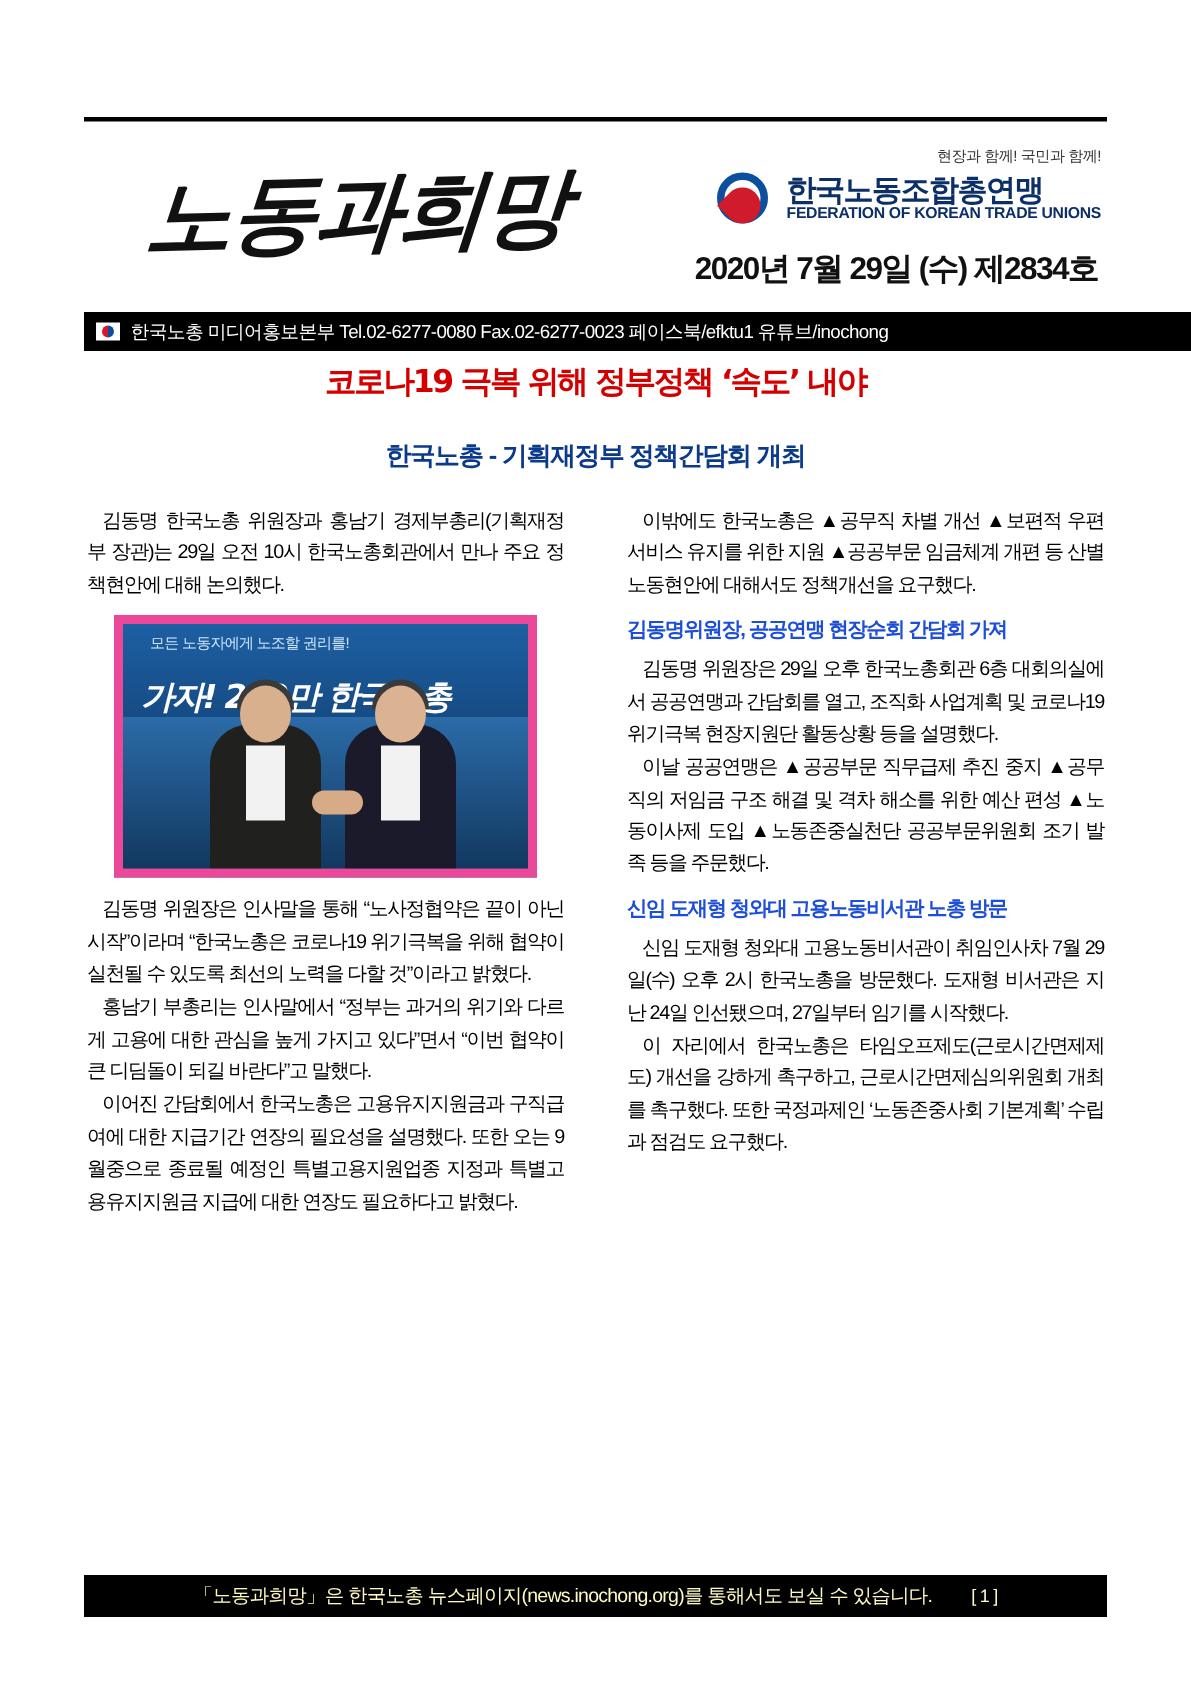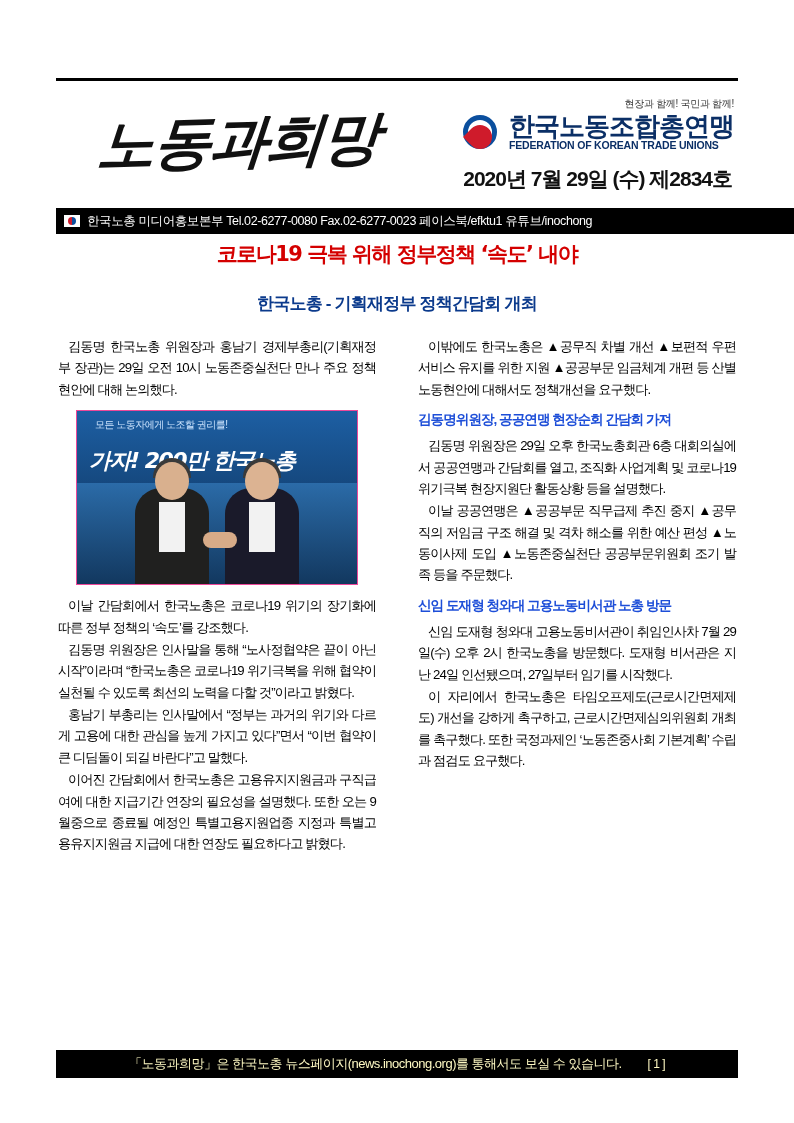--- a/index.html
+++ b/index.html
@@ -84,21 +84,21 @@
     background: #cf1b2b;
     border-radius: 50% 50% 50% 0;
     transform: rotate(45deg);
   }
   .fktu-names {
     text-align: left;
     line-height: 1.05;
   }
   .fktu-kr {
     font-family: "DejaVu Sans", sans-serif;
-    font-size: 26px;
+    font-size: 20px;
     font-weight: bold;
     color: #0b2f66;
     letter-spacing: -1px;
   }
   .fktu-en {
     font-size: 10.5px;
     font-weight: bold;
     color: #0b2f66;
     letter-spacing: -0.2px;
   }
@@ -183,21 +183,21 @@
     margin: 0 0 1px 0;
     text-indent: 10px;
   }
   .photo {
     width: 282px;
     height: 175px;
     margin: 10px auto 10px auto;
     background: #1b4b7a;
     position: relative;
     overflow: hidden;
-    border: 1px solid #ec4899;
+    border: 6px solid #ec4899;
     box-sizing: border-box;
   }
   .photo .banner {
     position: absolute;
     left: 0; top: 0;
     width: 100%;
     height: 74px;
     background: linear-gradient(180deg, #1d5fa3 0%, #15487e 100%);
   }
   .photo .banner-txt1 {
@@ -329,41 +329,40 @@
 
   <div class="contact-bar">
     <span class="contact-flag"></span>
     <span>한국노총 미디어홍보본부 Tel.02-6277-0080 Fax.02-6277-0023 페이스북/efktu1 유튜브/inochong</span>
   </div>
 
   <div class="headline">코로나19 극복 위해 정부정책 ‘속도’ 내야</div>
   <div class="subhead">한국노총 - 기획재정부 정책간담회 개최</div>
 
   <div class="col col-left">
-    <p>김동명 한국노총 위원장과 홍남기 경제부총리(기획재정부 장관)는 29일 오전 10시 노동존중실천단 만나 주요 정책현안에 대해 논의했다.</p>
+    <p>김동명 한국노총 위원장과 홍남기 경제부총리(기획재정부 장관)는 29일 오전 10시 한국노총회관에서 만나 주요 정책현안에 대해 논의했다.</p>
 
     <div class="photo">
       <div class="banner"></div>
       <div class="banner-txt1">모든 노동자에게 노조할 권리를!</div>
       <div class="banner-txt2">가자! 200만 한국노총</div>
       <div class="floor"></div>
       <div class="person left">
         <div class="hair"></div>
         <div class="head"></div>
         <div class="shirt"></div>
       </div>
       <div class="person right">
         <div class="hair"></div>
         <div class="head"></div>
         <div class="shirt"></div>
       </div>
       <div class="hands"></div>
     </div>
 
-    <p>이날 간담회에서 한국노총은 코로나19 위기의 장기화에 따른 정부 정책의 ‘속도’를 강조했다.</p>
     <p>김동명 위원장은 인사말을 통해 “노사정협약은 끝이 아닌 시작”이라며 “한국노총은 코로나19 위기극복을 위해 협약이 실천될 수 있도록 최선의 노력을 다할 것”이라고 밝혔다.</p>
     <p>홍남기 부총리는 인사말에서 “정부는 과거의 위기와 다르게 고용에 대한 관심을 높게 가지고 있다”면서 “이번 협약이 큰 디딤돌이 되길 바란다”고 말했다.</p>
     <p>이어진 간담회에서 한국노총은 고용유지지원금과 구직급여에 대한 지급기간 연장의 필요성을 설명했다. 또한 오는 9월중으로 종료될 예정인 특별고용지원업종 지정과 특별고용유지지원금 지급에 대한 연장도 필요하다고 밝혔다.</p>
   </div>
 
   <div class="col col-right">
     <p>이밖에도 한국노총은 ▲공무직 차별 개선 ▲보편적 우편서비스 유지를 위한 지원 ▲공공부문 임금체계 개편 등 산별 노동현안에 대해서도 정책개선을 요구했다.</p>
 
     <div class="sec-head">김동명위원장, 공공연맹 현장순회 간담회 가져</div>
     <p>김동명 위원장은 29일 오후 한국노총회관 6층 대회의실에서 공공연맹과 간담회를 열고, 조직화 사업계획 및 코로나19 위기극복 현장지원단 활동상황 등을 설명했다.</p>

